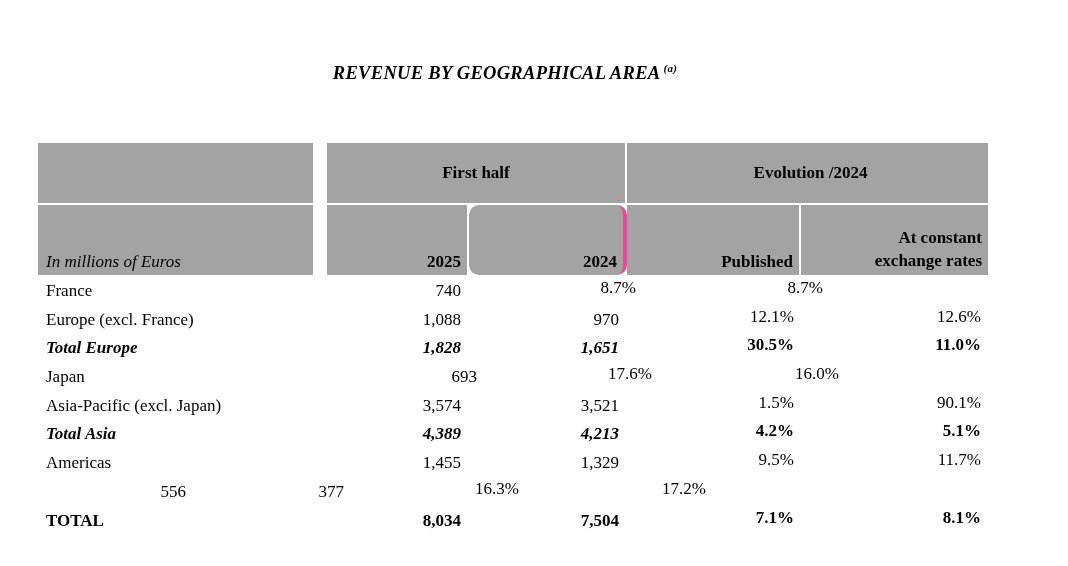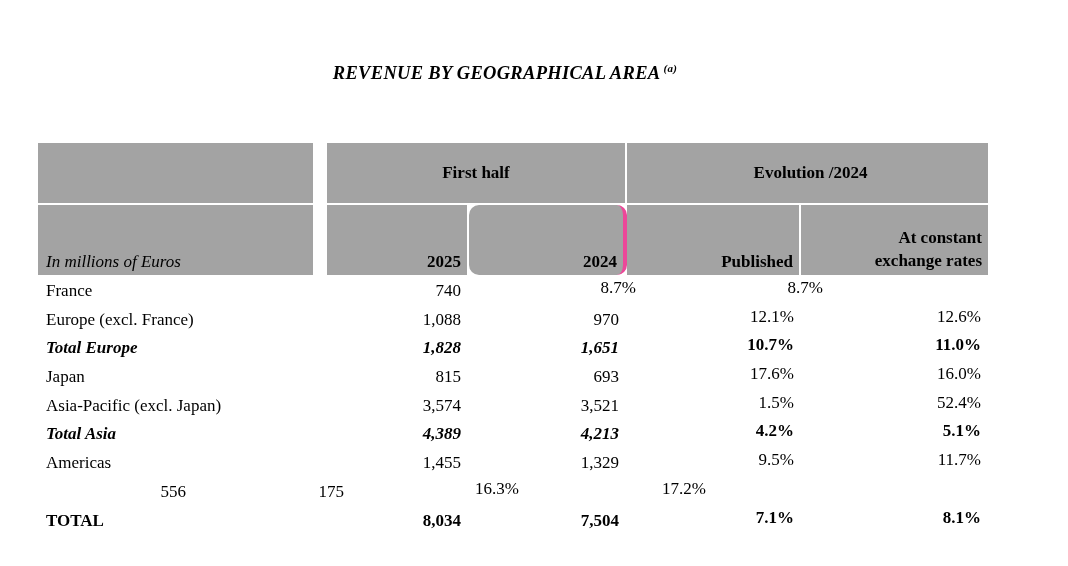--- a/index.html
+++ b/index.html
@@ -171,40 +171,39 @@
         <div class="c c-num c-2024">970</div>
         <div class="c c-pct c-published">12.1%</div>
         <div class="c c-pct c-constant">12.6%</div>
       </div>
 
       <div class="drow r-sub">
         <div class="c c-label">Total Europe</div>
         <div class="c c-gap"></div>
         <div class="c c-num c-2025">1,828</div>
         <div class="c c-num c-2024">1,651</div>
-        <div class="c c-pct c-published">10.7%</div>
+        <div class="c c-pct c-published">30.5%</div>
         <div class="c c-pct c-constant">11.0%</div>
       </div>
 
       <div class="drow r-normal">
         <div class="c c-label">Japan</div>
         <div class="c c-gap"></div>
-        <div class="c c-num c-2025">815</div>
         <div class="c c-num c-2024">693</div>
         <div class="c c-pct c-published">17.6%</div>
         <div class="c c-pct c-constant">16.0%</div>
       </div>
 
       <div class="drow r-normal">
         <div class="c c-label">Asia-Pacific (excl. Japan)</div>
         <div class="c c-gap"></div>
         <div class="c c-num c-2025">3,574</div>
         <div class="c c-num c-2024">3,521</div>
         <div class="c c-pct c-published">1.5%</div>
-        <div class="c c-pct c-constant">52.4%</div>
+        <div class="c c-pct c-constant">90.1%</div>
       </div>
 
       <div class="drow r-sub">
         <div class="c c-label">Total Asia</div>
         <div class="c c-gap"></div>
         <div class="c c-num c-2025">4,389</div>
         <div class="c c-num c-2024">4,213</div>
         <div class="c c-pct c-published">4.2%</div>
         <div class="c c-pct c-constant">5.1%</div>
       </div>
@@ -214,21 +213,21 @@
         <div class="c c-gap"></div>
         <div class="c c-num c-2025">1,455</div>
         <div class="c c-num c-2024">1,329</div>
         <div class="c c-pct c-published">9.5%</div>
         <div class="c c-pct c-constant">11.7%</div>
       </div>
 
       <div class="drow r-normal">
         <div class="c c-gap"></div>
         <div class="c c-num c-2025">556</div>
-        <div class="c c-num c-2024">175</div>
+        <div class="c c-num c-2024">377</div>
         <div class="c c-pct c-published">16.3%</div>
         <div class="c c-pct c-constant">17.2%</div>
       </div>
 
       <div class="drow r-total">
         <div class="c c-label">TOTAL</div>
         <div class="c c-gap"></div>
         <div class="c c-num c-2025">8,034</div>
         <div class="c c-num c-2024">7,504</div>
         <div class="c c-pct c-published">7.1%</div>

